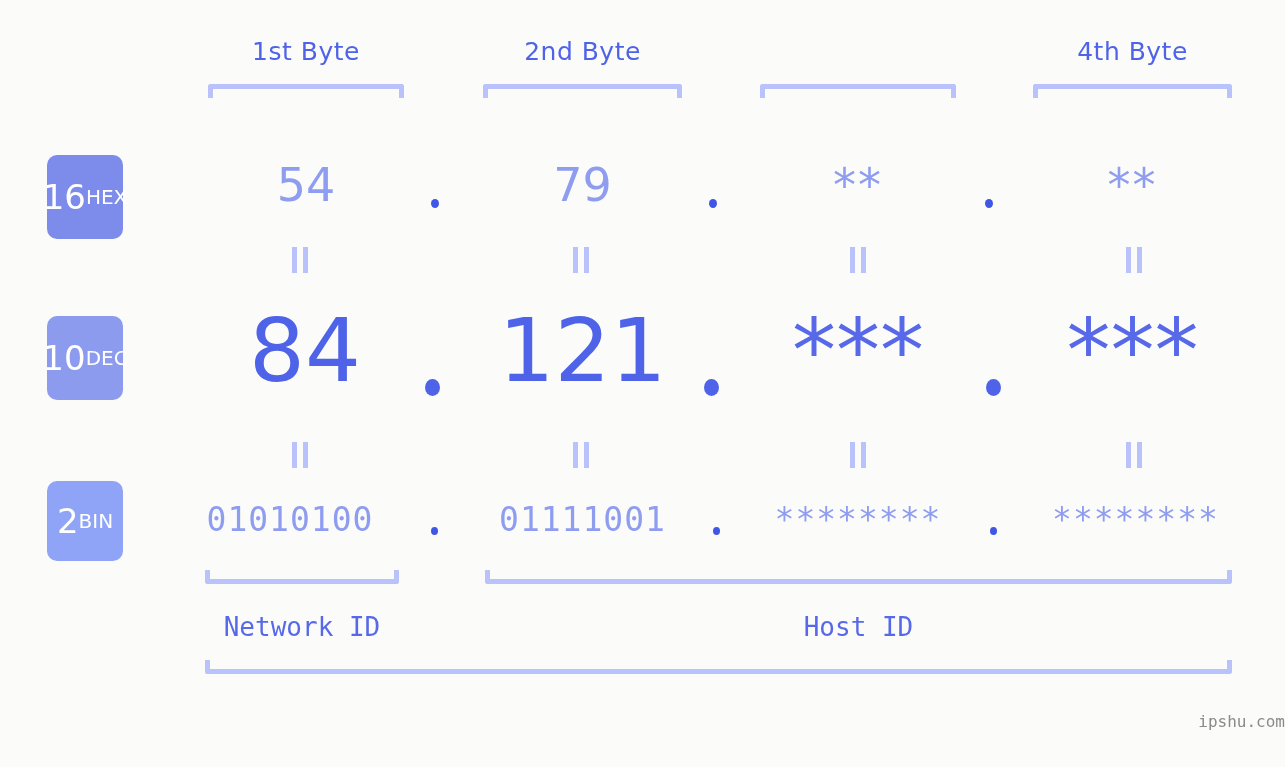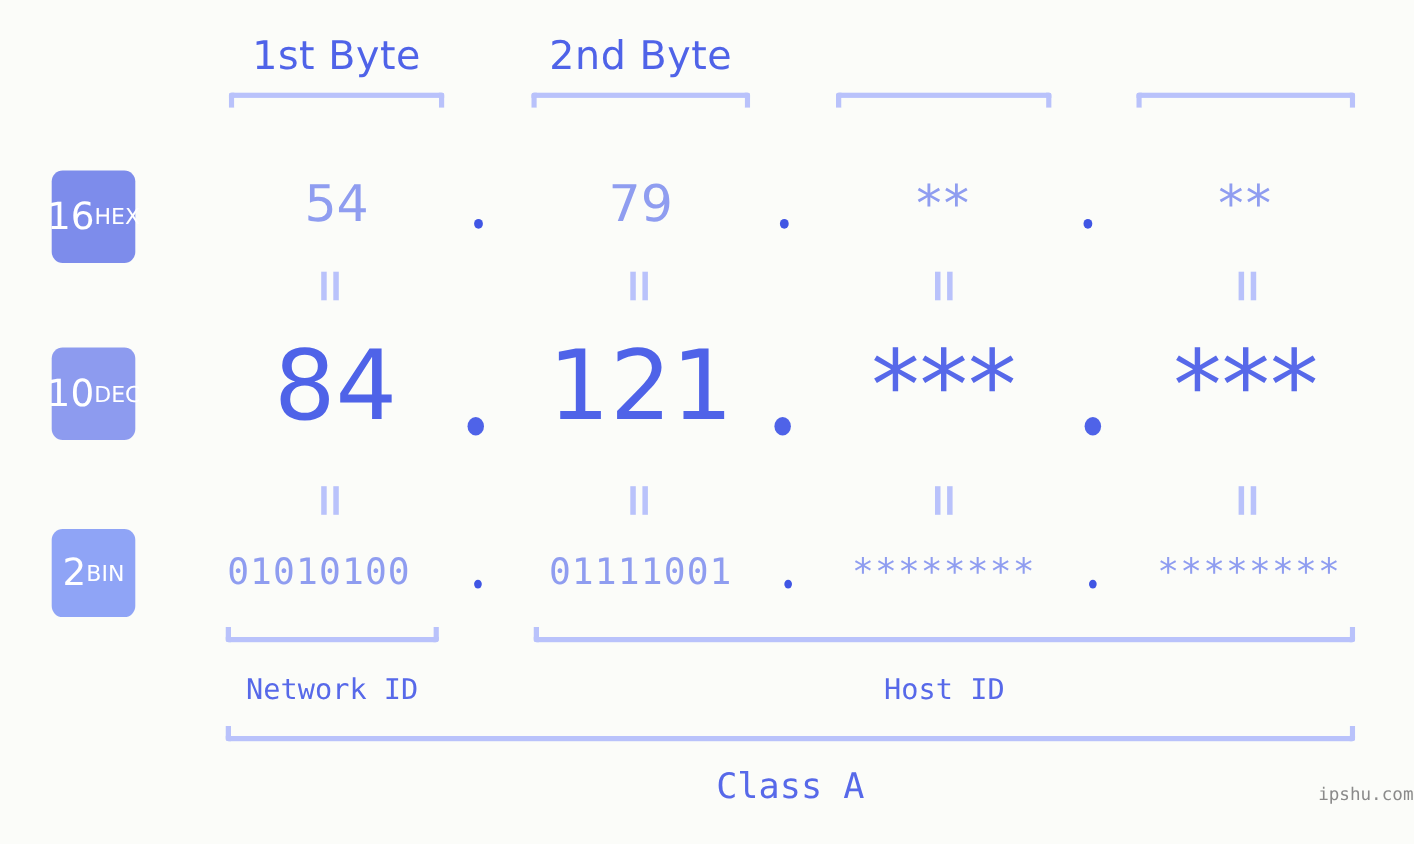--- a/index.html
+++ b/index.html
@@ -24,21 +24,21 @@
   }
 
   
   .byte-label {
     position: absolute;
     top: 32px;
     height: 40px;
     line-height: 40px;
     text-align: center;
     font-family: "DejaVu Sans", "Liberation Sans", sans-serif;
-    font-size: 36px;
+    font-size: 25px;
     color: #4f63e8;
     letter-spacing: 0.5px;
     white-space: nowrap;
   }
 
   
   .bracket-down {
     position: absolute;
     border-top: 5px solid #b9c2fb;
     border-left: 5px solid #b9c2fb;
@@ -178,20 +178,21 @@
     letter-spacing: 0px;
   }
 </style>
 </head>
 <body>
 
 <div class="stage">
 
   <div class="byte-label" style="left:208px; width:196px;">1st Byte</div>
   <div class="byte-label" style="left:483px; width:199px;">2nd Byte</div>
+  <div class="byte-label" style="left:1033px; width:199px;">4th Byte</div>
 
   <div class="bracket-down" style="left:208px; top:84px; width:196px;"></div>
   <div class="bracket-down" style="left:483px; top:84px; width:199px;"></div>
   <div class="bracket-down" style="left:760px; top:84px; width:196px;"></div>
   <div class="bracket-down" style="left:1033px; top:84px; width:199px;"></div>
 
   <div class="badge" id="badge-hex">
     <span class="num">16</span>
     <span class="name">HEX</span>
   </div>
@@ -268,17 +269,16 @@
     <div class="cell" style="left:1036px; width:199px;">********</div>
   </div>
 
   <div class="bracket-up" style="left:205px; top:570px; width:194px;"></div>
   <div class="bracket-up" style="left:485px; top:570px; width:747px;"></div>
 
   <div class="section-label" style="left:485px; top:612px; width:747px;">Host ID</div>
   <div class="section-label" style="left:205px; top:612px; width:194px;">Network ID</div>
 
   <div class="bracket-up" style="left:205px; top:660px; width:1027px;"></div>
-  <div id="class-label" style="left:205px; top:695px; width:1027px;">Class A</div>
 
   <div id="watermark">ipshu.com</div>
 
 </div>
 
 </body></html>

